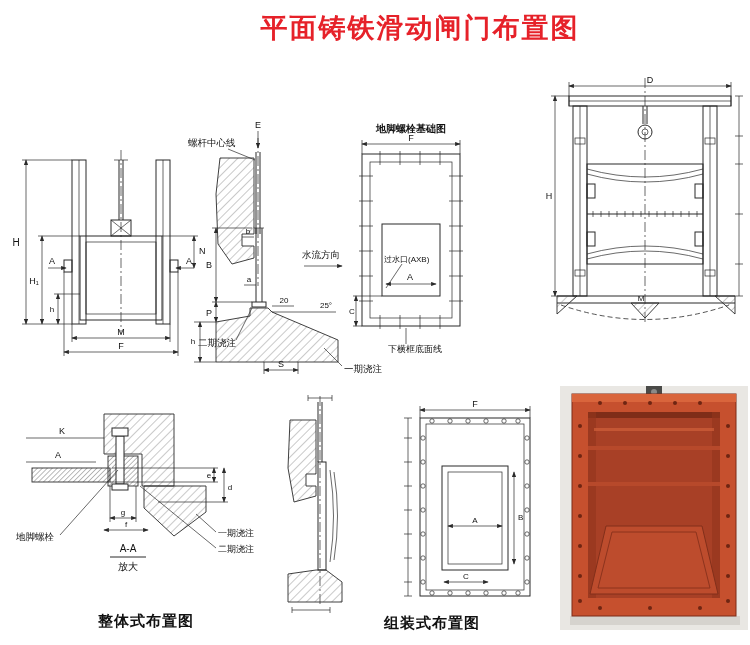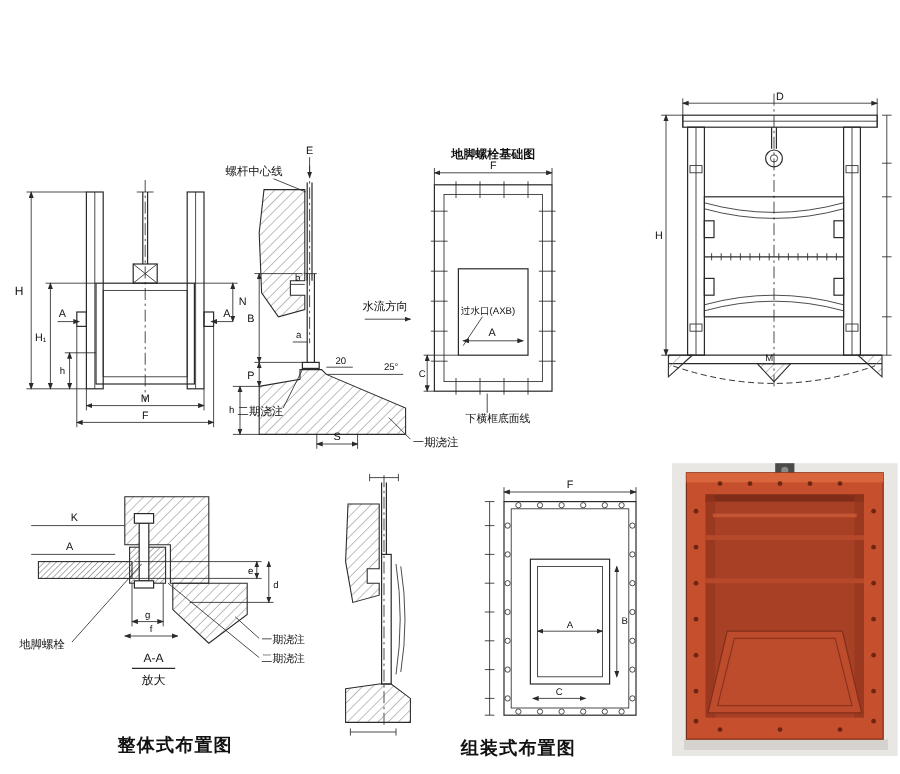--- a/index.html
+++ b/index.html
@@ -35,20 +35,21 @@
       </pattern>
       <pattern id="hatch2" patternUnits="userSpaceOnUse" width="3.5" height="3.5" patternTransform="rotate(45)">
         <line x1="0" y1="0" x2="0" y2="3.5" stroke="#555" stroke-width="0.8"></line>
       </pattern>
       <marker id="arr" markerWidth="8" markerHeight="6" refX="7" refY="3" orient="auto-start-reverse">
         <path d="M0,0 L8,3 L0,6 Z" fill="#2a2a2a"></path>
       </marker>
     </defs>
   </svg>
 
+  <div id="page-title" style="color: rgb(230, 33, 41);">平面铸铁滑动闸门布置图</div>
 
   <svg class="fig" style="left:8px;top:142px" width="196" height="228" viewBox="0 0 196 228">
     <line class="cl" x1="113" y1="8" x2="113" y2="192"></line>
     <rect class="d" x="64" y="18" width="14" height="164"></rect>
       <line class="thin" x1="71" y1="18" x2="71" y2="182"></line>
     <rect class="d" x="148" y="18" width="14" height="164"></rect>
       <line class="thin" x1="155" y1="18" x2="155" y2="182"></line>
     <line class="d" x1="111" y1="18" x2="111" y2="78"></line>
       <line class="d" x1="115" y1="18" x2="115" y2="78"></line>
     <line class="thin" x1="106" y1="18" x2="120" y2="18"></line>

